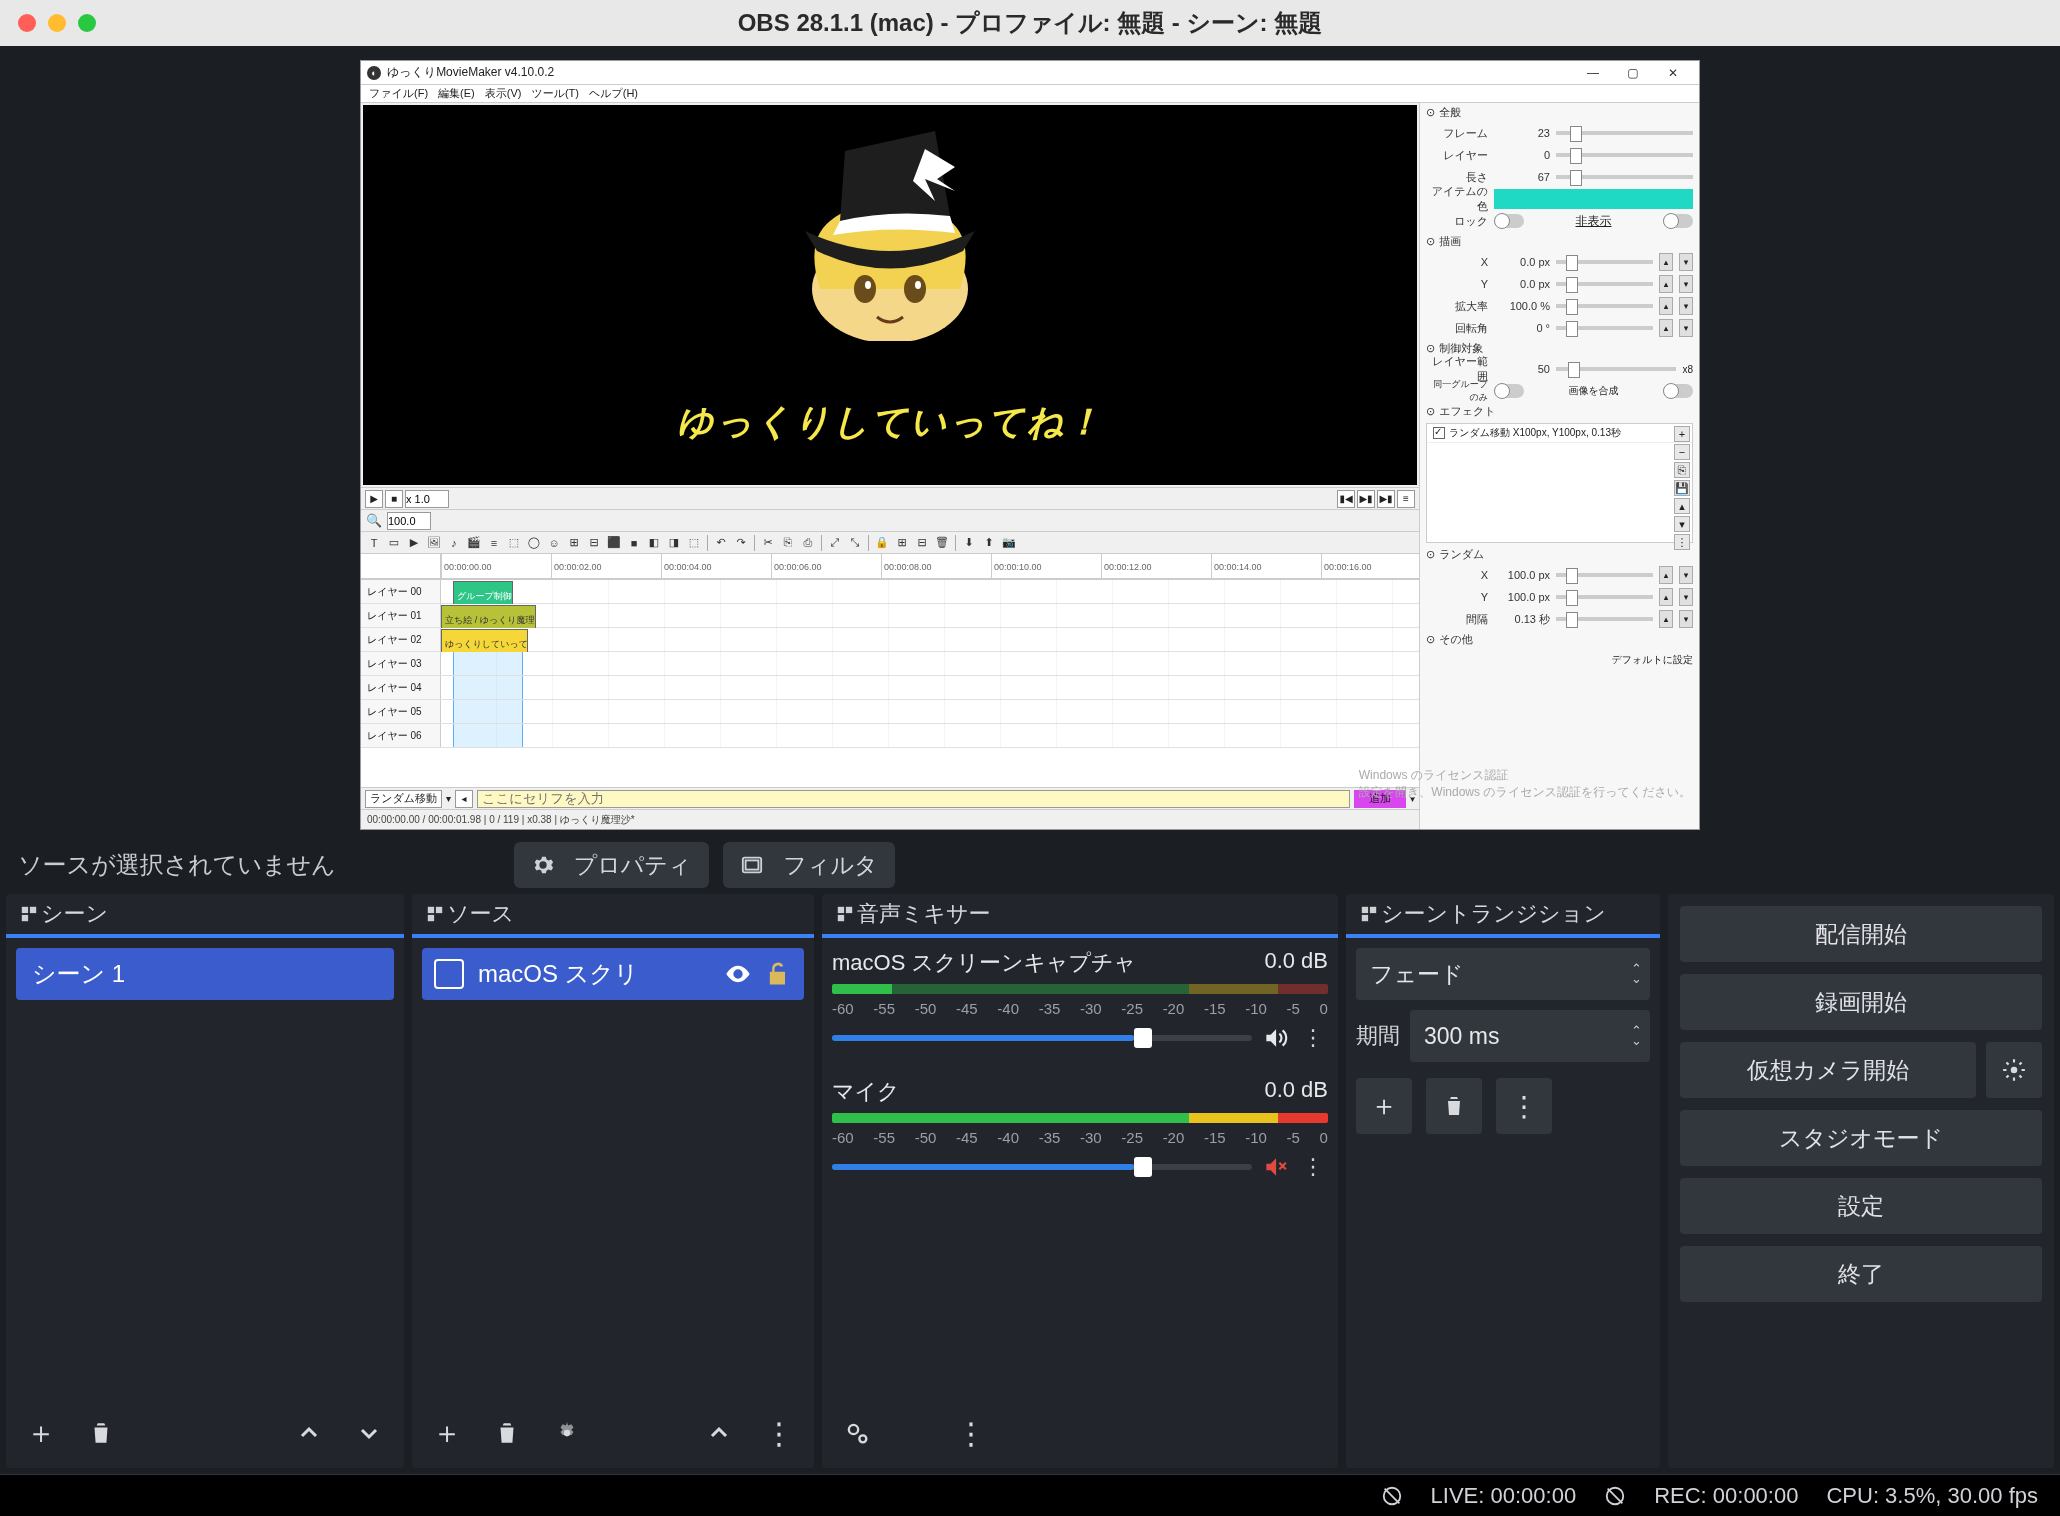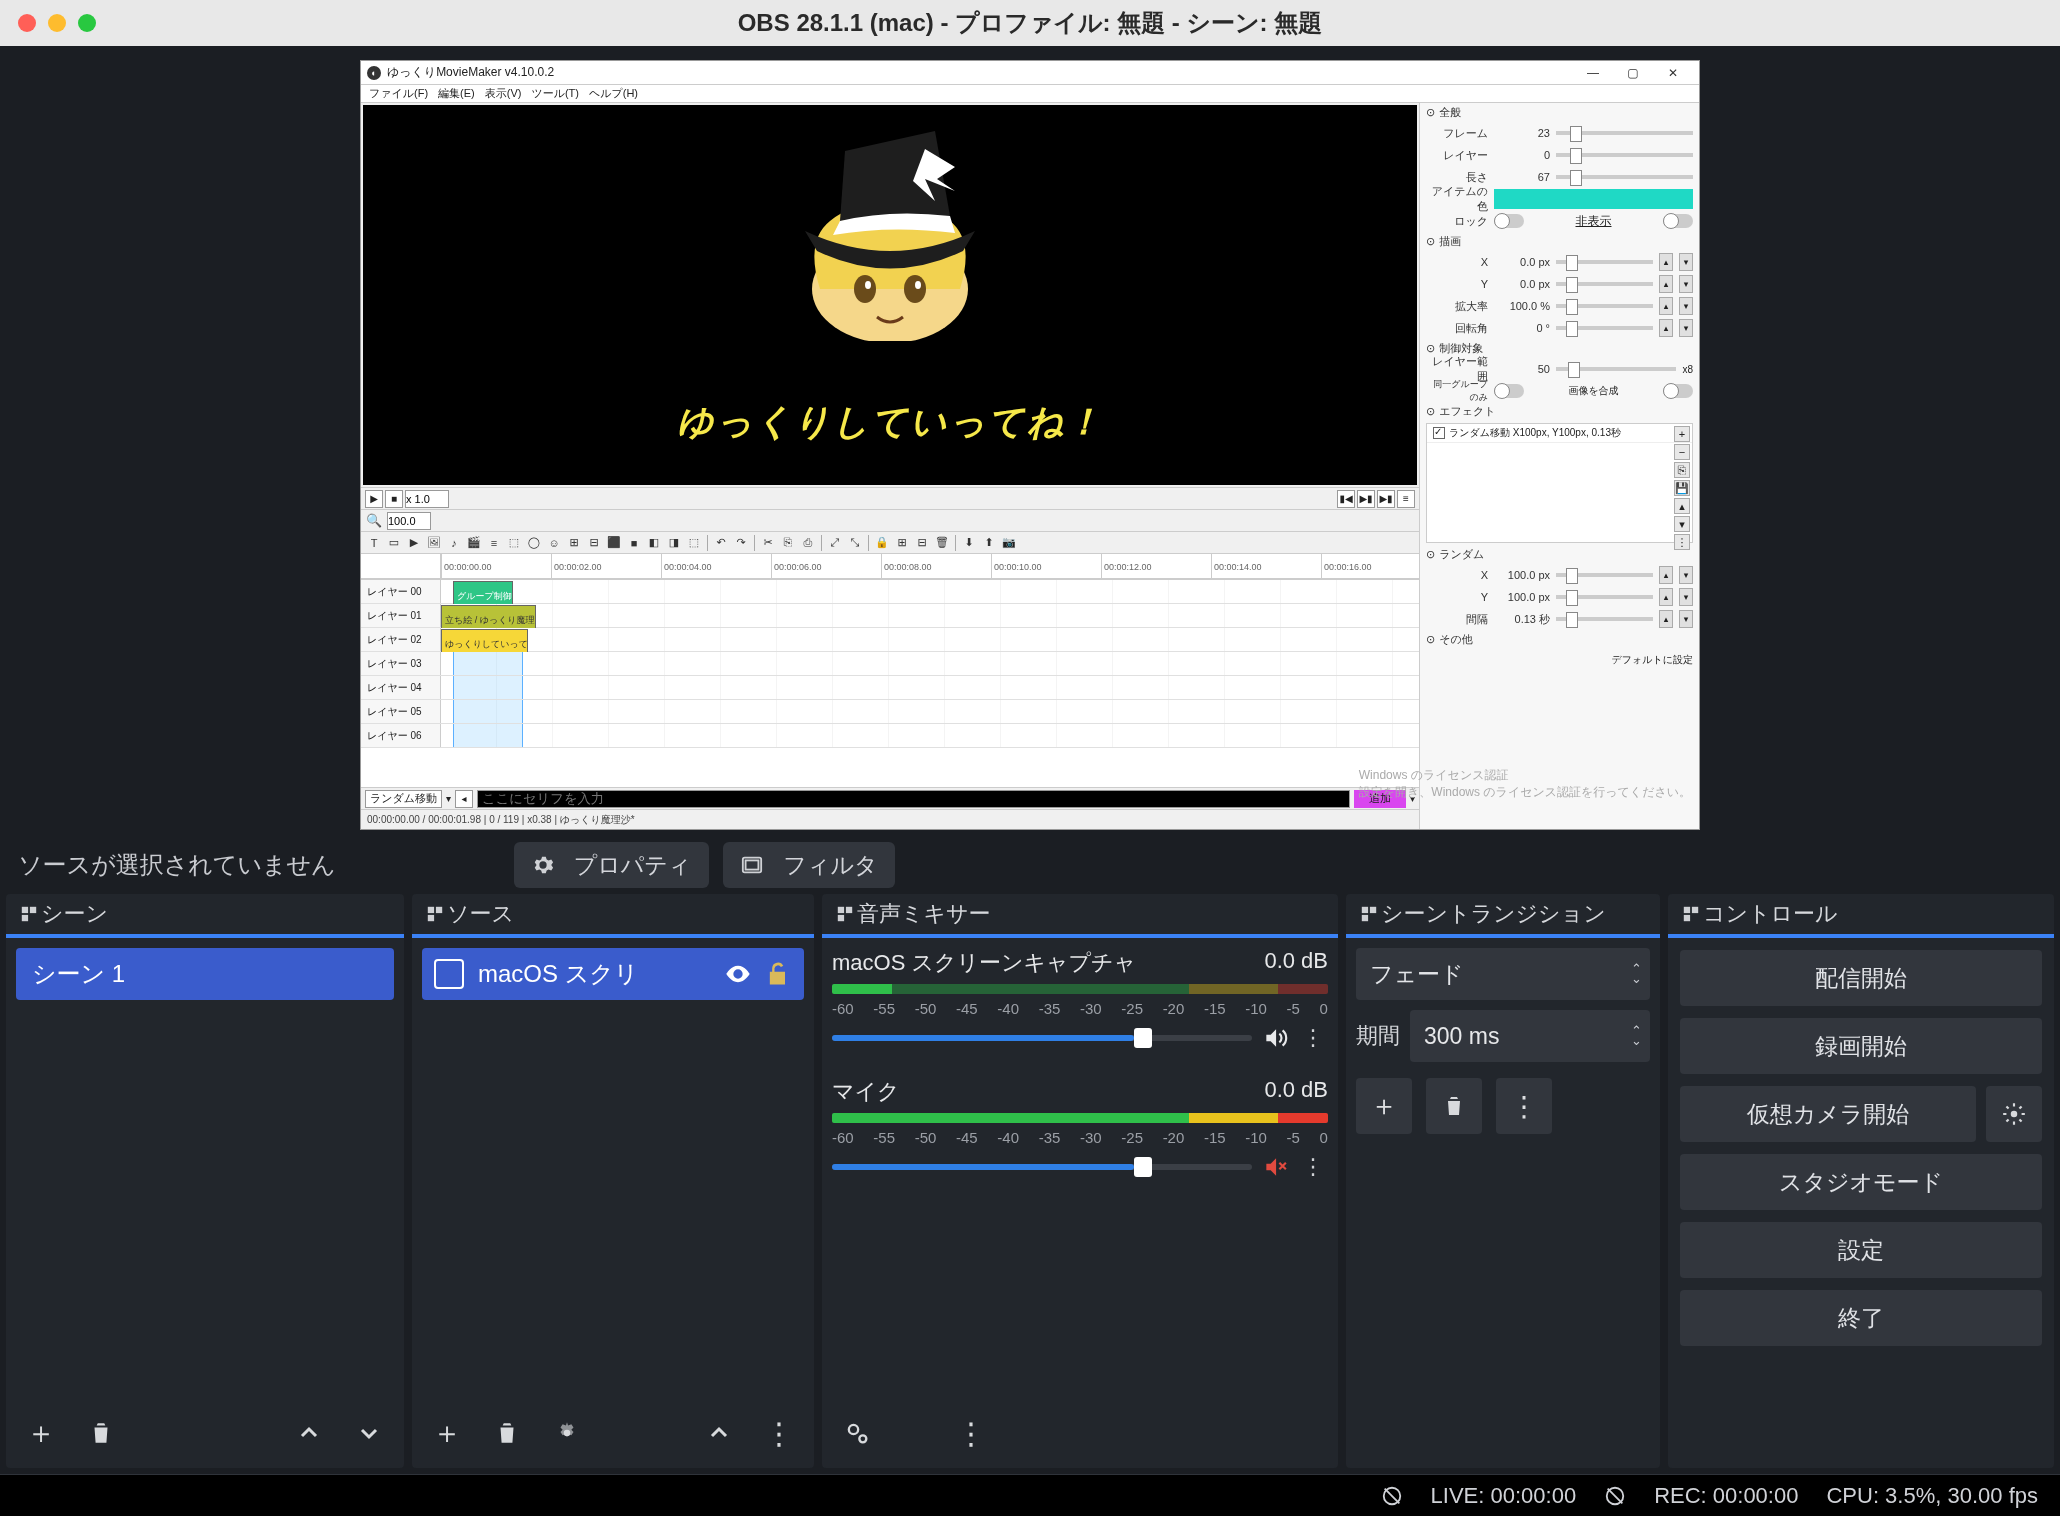--- a/index.html
+++ b/index.html
@@ -38,21 +38,21 @@
 .track-row{height:24px;display:flex;border-bottom:1px solid #e0e0e0;}
 .track-label{width:80px;border-right:1px solid #ccc;display:flex;align-items:center;padding:0 6px;font-size:10px;background:#f7f7f7;}
 .track-content{flex:1;position:relative;background:repeating-linear-gradient(90deg,#fff,#fff 55px,#f4f4f4 55px,#f4f4f4 56px);}
 .clip{position:absolute;top:1px;bottom:1px;border:1px solid #666;font-size:9px;padding:14px 3px;display:flex;align-items:center;overflow:hidden;white-space:nowrap;}
 .clip-group{background:#2ec686;color:#fff;left:12px;width:60px;}
 .clip-olive{background:#b8c238;color:#333;left:0;width:95px;}
 .clip-yellow{background:#f6d738;color:#333;left:0;width:87px;}
 .sel-region{position:absolute;top:0;bottom:0;left:12px;width:70px;background:rgba(120,200,255,0.25);border-left:1px solid #5bb0ff;border-right:1px solid #5bb0ff;}
 .ymm-bottominput{height:22px;background:#f0f0f0;border-top:1px solid #ccc;display:flex;align-items:center;gap:4px;padding:0 4px;font-size:11px;}
 .ymm-bottominput .charsel{border:1px solid #999;background:#fff;padding:0 4px;height:18px;display:flex;align-items:center;}
-.ymm-bottominput .serifu{flex:1;border:1px solid #999;background:#000000;height:18px;padding:0 4px;color:#888;}
+.ymm-bottominput .serifu{flex:1;border:1px solid #999;background:#fef9c3;height:18px;padding:0 4px;color:#888;}
 .addbtn{border:3px solid #d946ef;background:#d946ef;padding:0 12px;height:18px;display:flex;align-items:center;}
 .ymm-status{height:20px;background:#f0f0f0;border-top:1px solid #ccc;display:flex;align-items:center;padding:0 6px;gap:8px;font-size:10px;color:#444;}
 .ymm-right{width:280px;border-left:1px solid #ccc;background:#f7f7f7;display:flex;flex-direction:column;font-size:12px;overflow:auto;}
 .ymm-right .section-hdr{display:flex;align-items:center;gap:4px;padding:2px 6px;font-size:11px;color:#333;}
 .ymm-right .section-hdr::before{content:"⊙";font-size:11px;}
 .prop-row{display:flex;align-items:center;height:22px;padding:0 6px;gap:6px;}
 .prop-label{width:62px;text-align:right;font-size:11px;color:#333;}
 .prop-val{width:56px;text-align:right;font-size:11px;color:#333;}
 .prop-slider{flex:1;height:4px;background:#ccc;position:relative;}
 .prop-slider::after{content:"";position:absolute;width:10px;height:14px;background:#fff;border:1px solid #888;top:-5px;left:10%;}
@@ -629,28 +629,20 @@
             <svg width="24" height="24" viewBox="0 0 24 24">
               <path fill="#d8dadd" d="M6 7h12l-1 14H7L6 7zm3-4h6l1 2H8l1-2z"></path>
             </svg>
           </div>
         <div class="sq">⋮</div>
       </div>
     </div>
   </div>
 
   <div class="dock d-controls">
-    <div class="dock-header">
-      <svg class="grip" viewBox="0 0 20 20">
-          <rect x="2" y="2" width="7" height="7" fill="#cfd1d5"></rect>
-          <rect x="11" y="2" width="7" height="7" fill="#cfd1d5"></rect>
-          <rect x="2" y="11" width="7" height="7" fill="#cfd1d5"></rect>
-        </svg>
-      <span>コントロール</span>
-    </div>
     <div class="ctrl-body">
       <div class="ctrl-btn">
           <span>配信開始</span>
         </div>
       <div class="ctrl-btn">
           <span>録画開始</span>
         </div>
       <div class="ctrl-vcam">
         <div class="ctrl-btn">
             <span>仮想カメラ開始</span>

